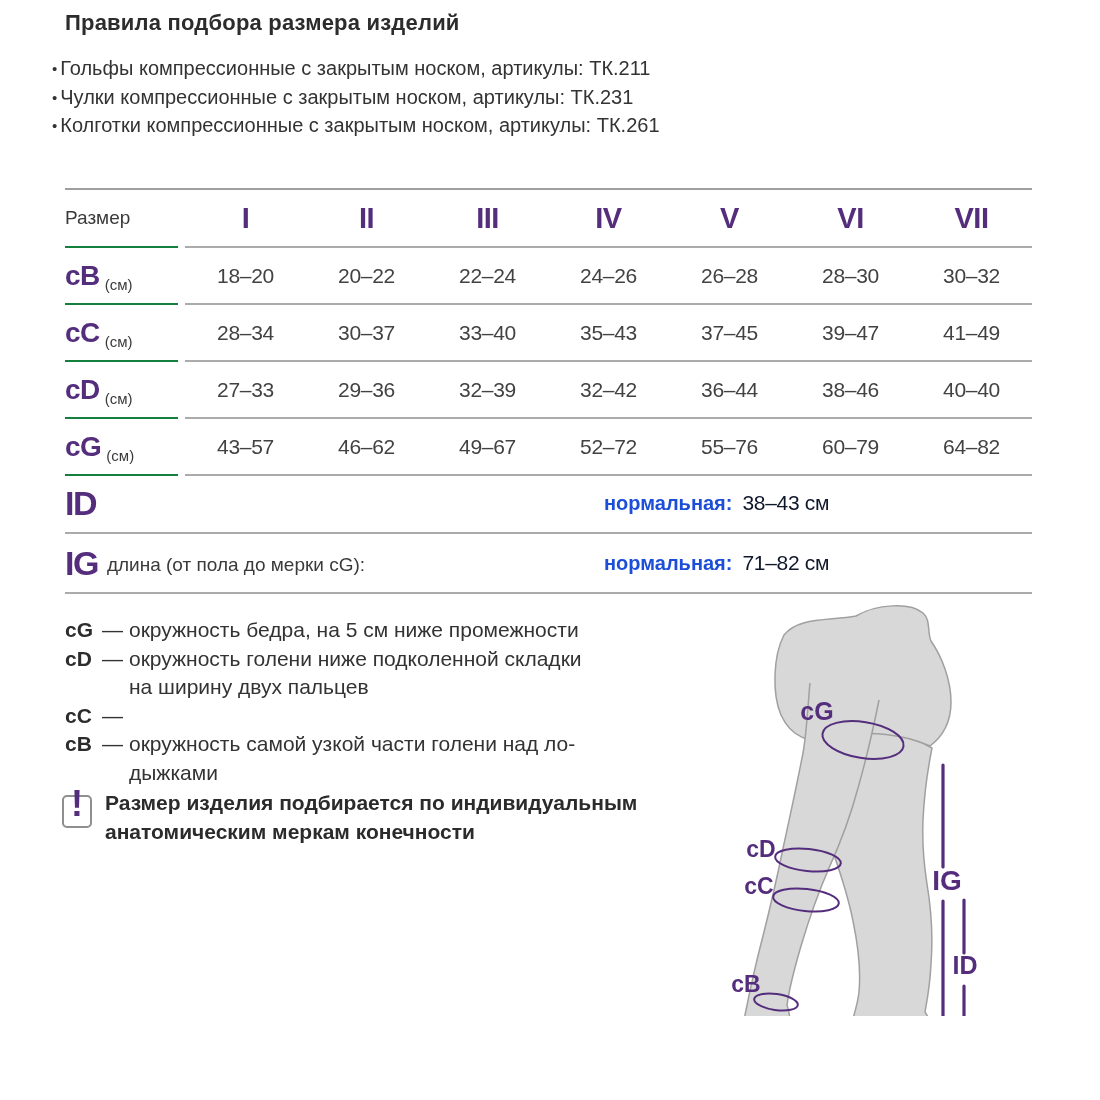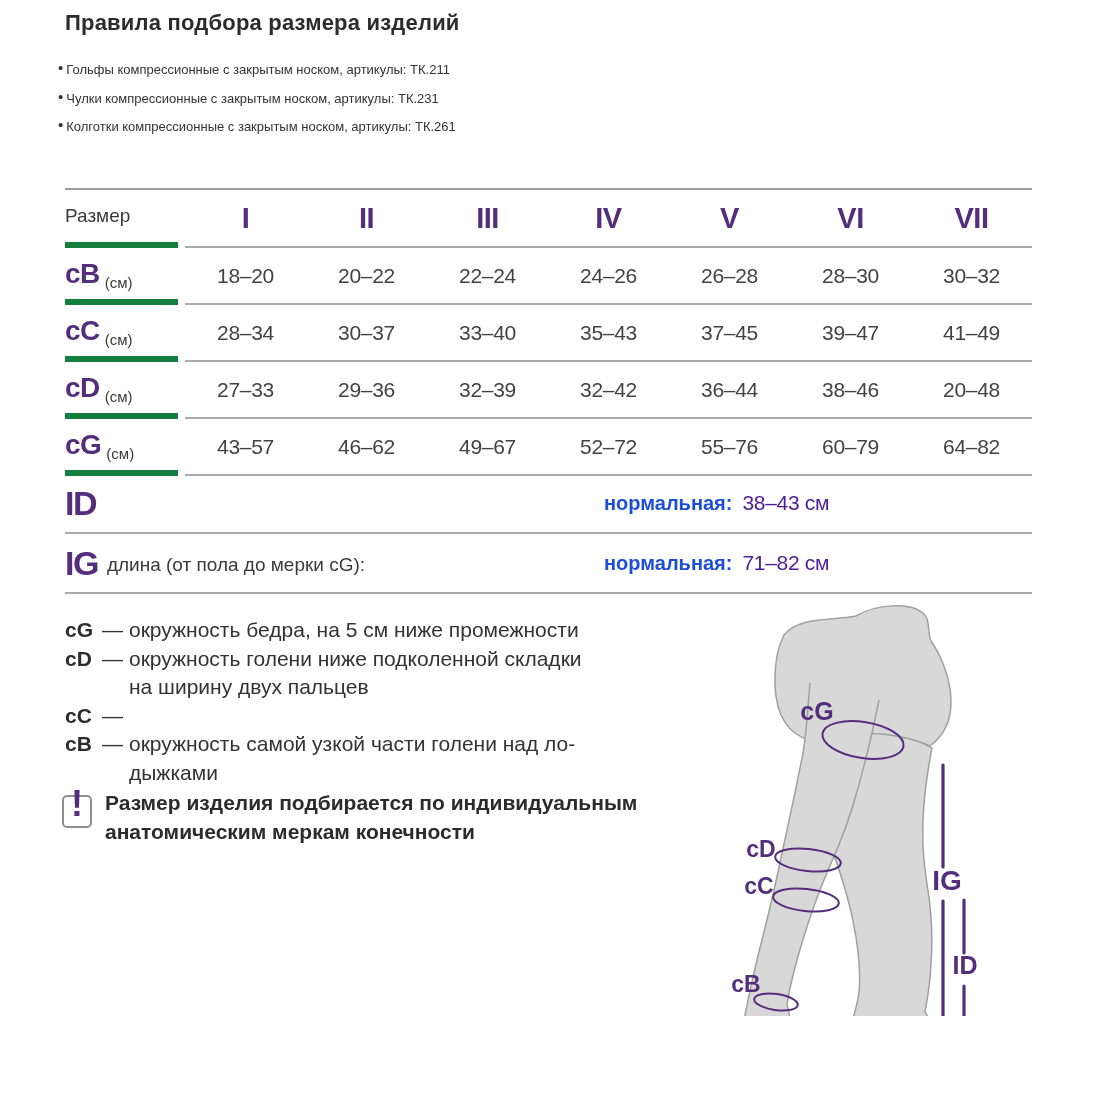--- a/index.html
+++ b/index.html
@@ -2,47 +2,47 @@
 <html><head>
 <meta charset="utf-8">
 <style>
   html,body{margin:0;padding:0;background:#fff;}
   .page{position:relative;width:1100px;height:1016px;background:#ffffff;
         font-family:"Liberation Sans",sans-serif;overflow:hidden;}
 
   .title{position:absolute;left:65px;top:10px;margin:0;
          font-size:22px;font-weight:700;color:#2c2c2c;letter-spacing:.2px;}
 
-  .products{position:absolute;left:58px;top:55px;margin:0;padding:0;list-style:none;
-            font-size:13px;color:#333;}
+  .products{position:absolute;left:52px;top:55px;margin:0;padding:0;list-style:none;
+            font-size:20px;color:#333;}
   .products li{line-height:27.5px;white-space:nowrap;}
   .products li::before{content:"\2022";font-size:15px;margin-right:3px;position:relative;top:-1px;}
 
   
   .size-table{position:absolute;left:65px;top:188px;width:967px;border-top:2px solid #9f9f9f;}
   .t-row{display:flex;height:57px;}
   .t-row.t-header{height:58px;}
-  .t-label{width:113px;border-bottom:6px solid #15803d;display:flex;align-items:center;}
+  .t-label{width:113px;border-bottom:2px solid #15803d;display:flex;align-items:center;}
   .t-data{flex:1;margin-left:7px;border-bottom:2px solid #ababab;
           display:grid;grid-template-columns:repeat(7,1fr);align-items:center;}
   .t-data span{text-align:center;}
   .corner{font-size:19px;color:#3a3a3a;}
   .size-num{font-size:29px;font-weight:800;color:#542d7d;letter-spacing:-.5px;}
   .m-label{font-size:28px;font-weight:800;color:#542d7d;letter-spacing:-.5px;}
   .m-unit{font-size:15px;color:#3a3a3a;margin-left:5px;margin-top:17px;}
   .t-value{font-size:21px;color:#424242;letter-spacing:-.3px;}
 
   
   .len-rows{position:absolute;left:65px;top:474px;width:967px;}
   .len-row{display:flex;align-items:center;height:58px;border-bottom:2px solid #ababab;position:relative;}
   .len-label{font-size:34px;font-weight:800;color:#542d7d;letter-spacing:-1.5px;}
   .len-desc{font-size:19px;color:#3a3a3a;margin-left:9px;margin-top:4px;}
   .len-val{position:absolute;left:523px;display:flex;align-items:baseline;}
   .len-type{font-size:20px;font-weight:700;color:#1d4ed8;margin-left:16px;}
-  .len-range{font-size:21px;color:#4c1d95;margin-left:10px;letter-spacing:-.3px;}
+  .len-range{font-size:21px;color:#0f172a;margin-left:10px;letter-spacing:-.3px;}
 
   
   .legend{position:absolute;left:65px;top:616px;width:522px;color:#333;}
   .legend-row{display:grid;grid-template-columns:37px 27px 1fr;font-size:21px;line-height:28.5px;}
   .legend-label{font-weight:700;color:#2c2c2c;}
   .legend-dash{color:#333;}
   .legend-text{hyphens:manual;}
 
   
   .note{position:absolute;left:62px;top:788px;display:flex;align-items:flex-start;}
@@ -125,21 +125,21 @@
           <span class="m-label">cD</span>
           <span class="m-unit">(см)</span>
         </div>
         <div class="t-data">
           <span class="t-value">27–33</span>
           <span class="t-value">29–36</span>
           <span class="t-value">32–39</span>
           <span class="t-value">32–42</span>
           <span class="t-value">36–44</span>
           <span class="t-value">38–46</span>
-          <span class="t-value">20–48</span>
+          <span class="t-value">40–40</span>
         </div>
       </div>
       <div class="t-row">
         <div class="t-label">
           <span class="m-label">cG</span>
           <span class="m-unit">(см)</span>
         </div>
         <div class="t-data">
           <span class="t-value">43–57</span>
           <span class="t-value">46–62</span>

